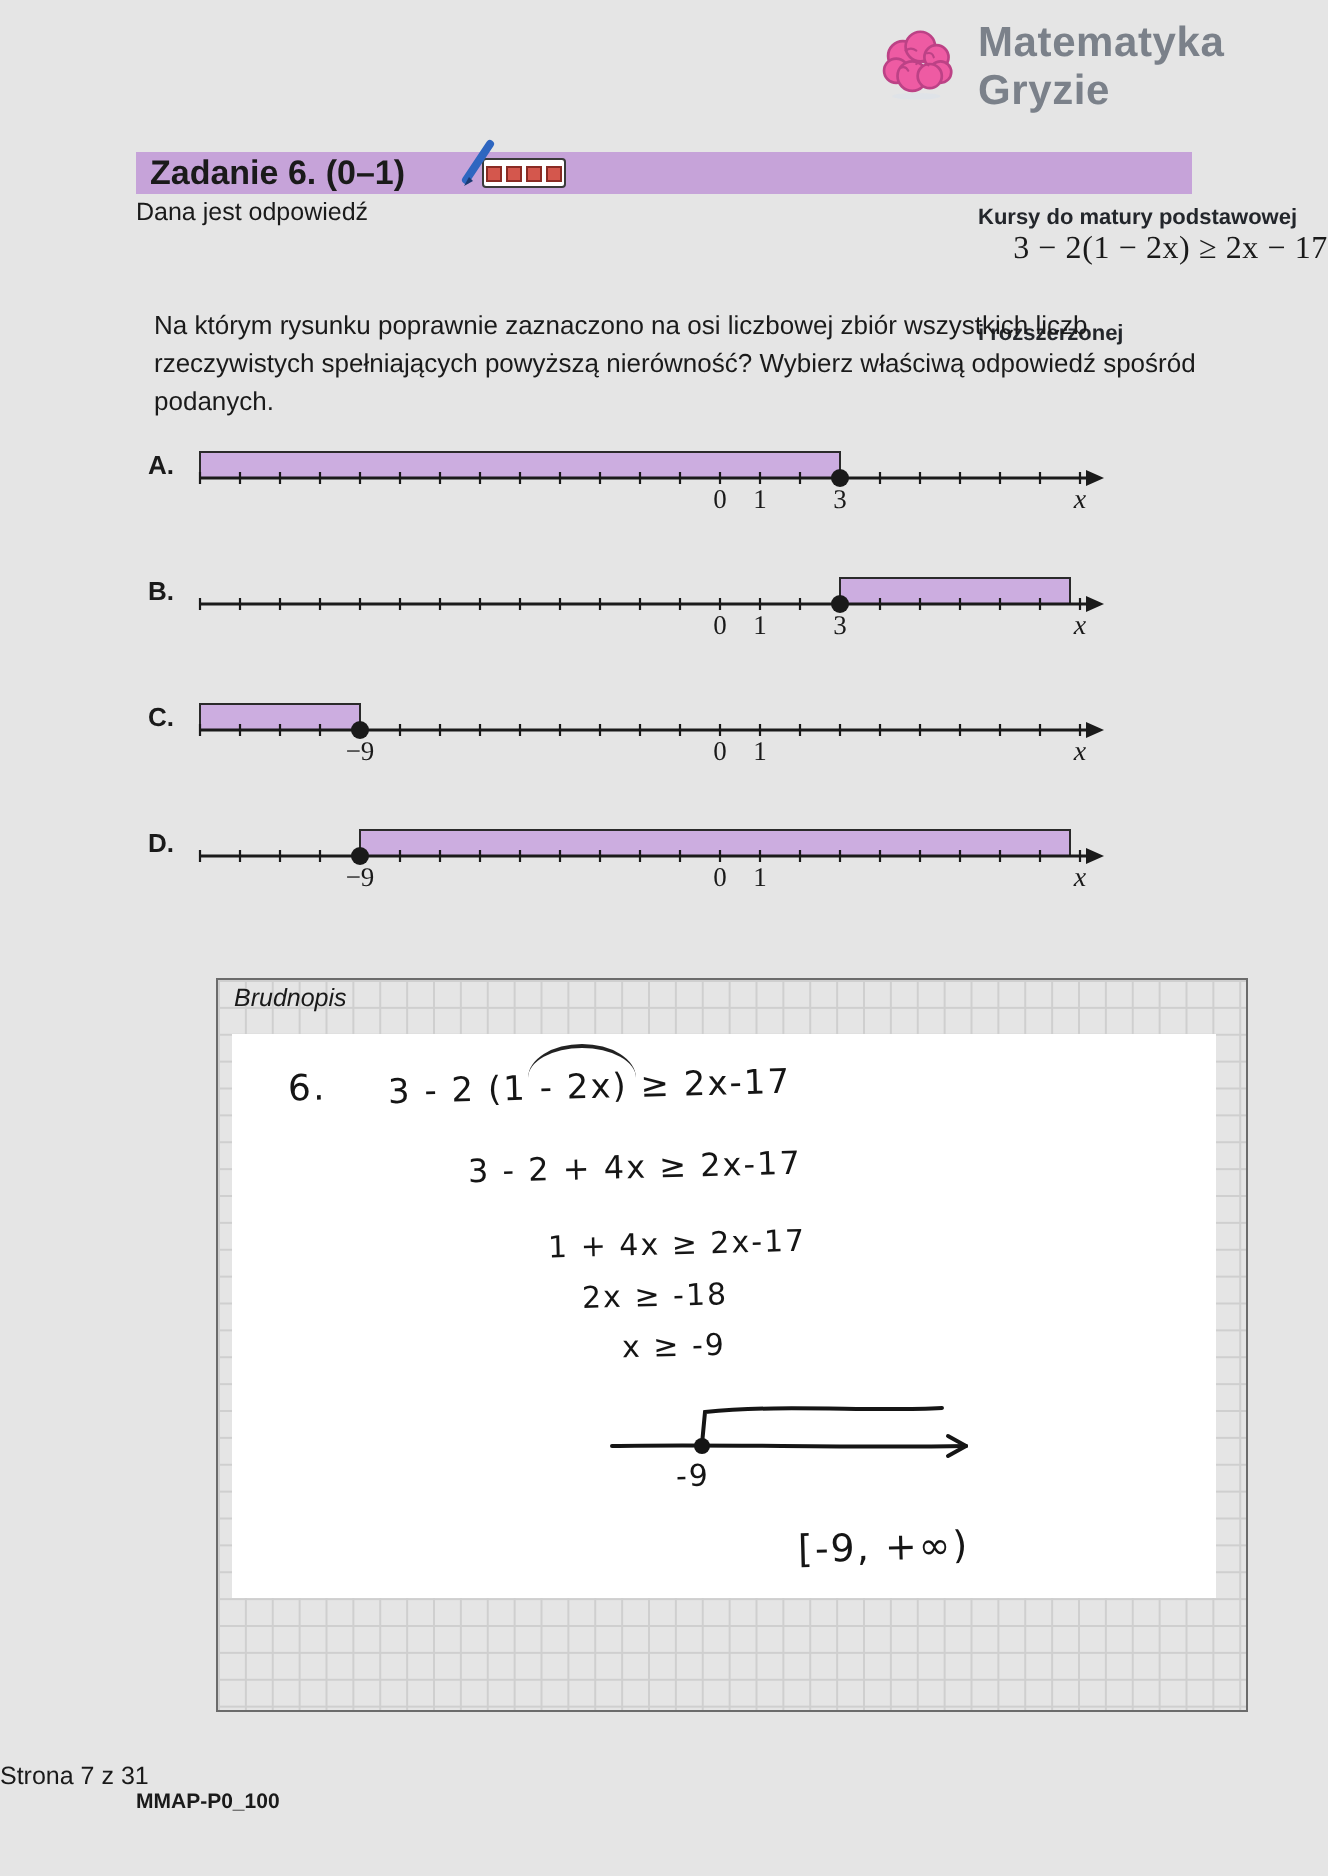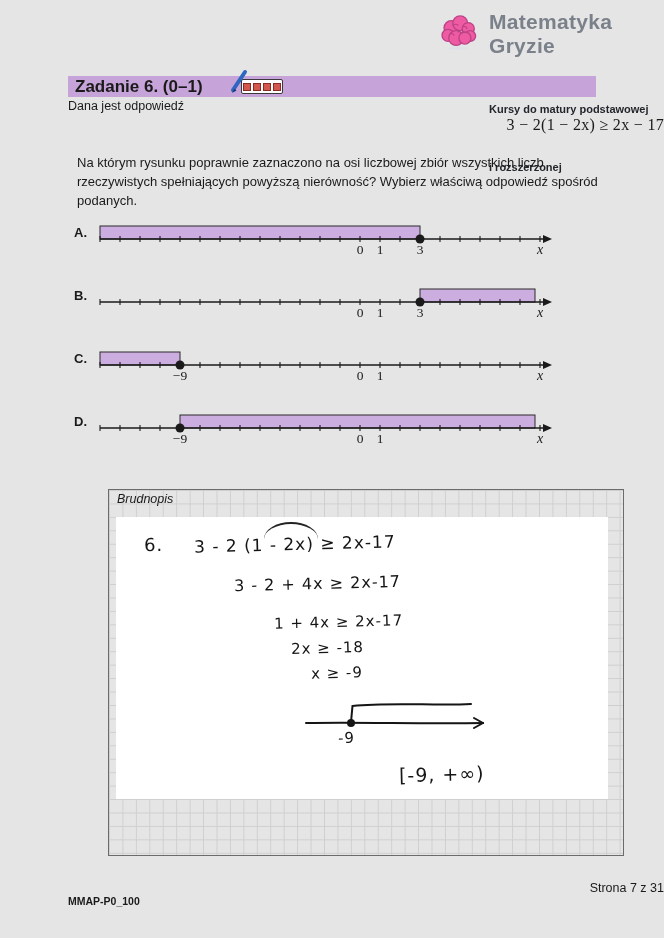--- a/index.html
+++ b/index.html
@@ -50,21 +50,21 @@
   .hwl2{left:158px;top:96px;font-size:15px;}
   .hwl3{left:175px;top:122px;font-size:15px;}
   .hwl4{left:195px;top:147px;font-size:15px;}
   .hw-arc{position:absolute;left:148px;top:5px;width:54px;height:15px;border-top:2px solid #222;
           border-radius:50% 50% 0 0 / 100% 100% 0 0;}
   .hw-sketch{position:absolute;left:185px;top:168px;}
   .hw-point{left:222px;top:212px;font-size:15px;}
   .hw-interval{left:283px;top:246px;font-size:19px;}
 
   
-  .footer-page{position:absolute;top:881px;left:0;width:664px;text-align:right;font-size:12.5px;}
+  .footer-page{position:absolute;top:881px;left:0;width:664px;text-align:left;font-size:12.5px;}
   .footer-code{position:absolute;top:895px;left:68px;font-size:10.5px;font-weight:bold;}
 </style>
 </head>
 <body>
 
 <div id="page">
 
   <div class="logo">
     <svg class="brain" viewBox="0 0 64 56" width="48" height="44">
       <ellipse cx="30" cy="52" rx="18" ry="2.5" fill="#dfe3e8"></ellipse>

